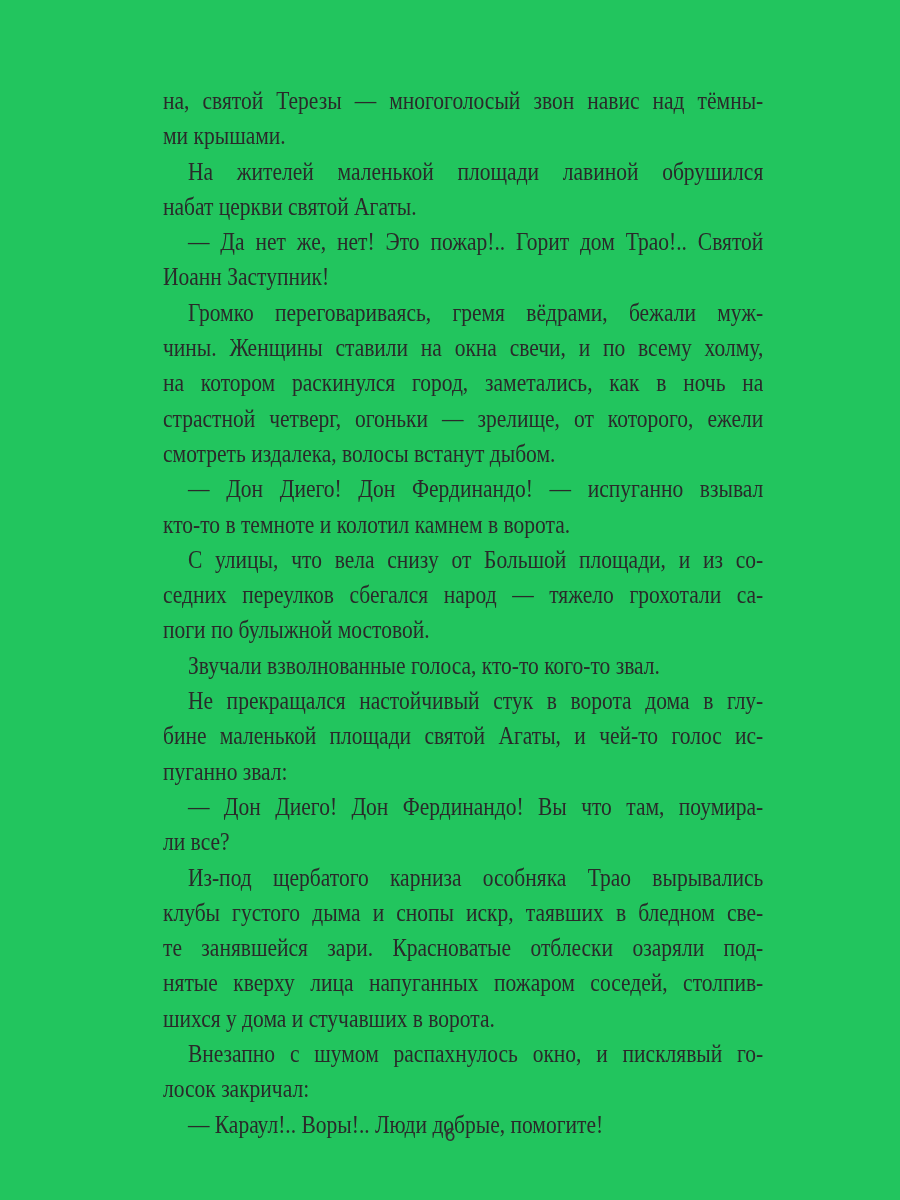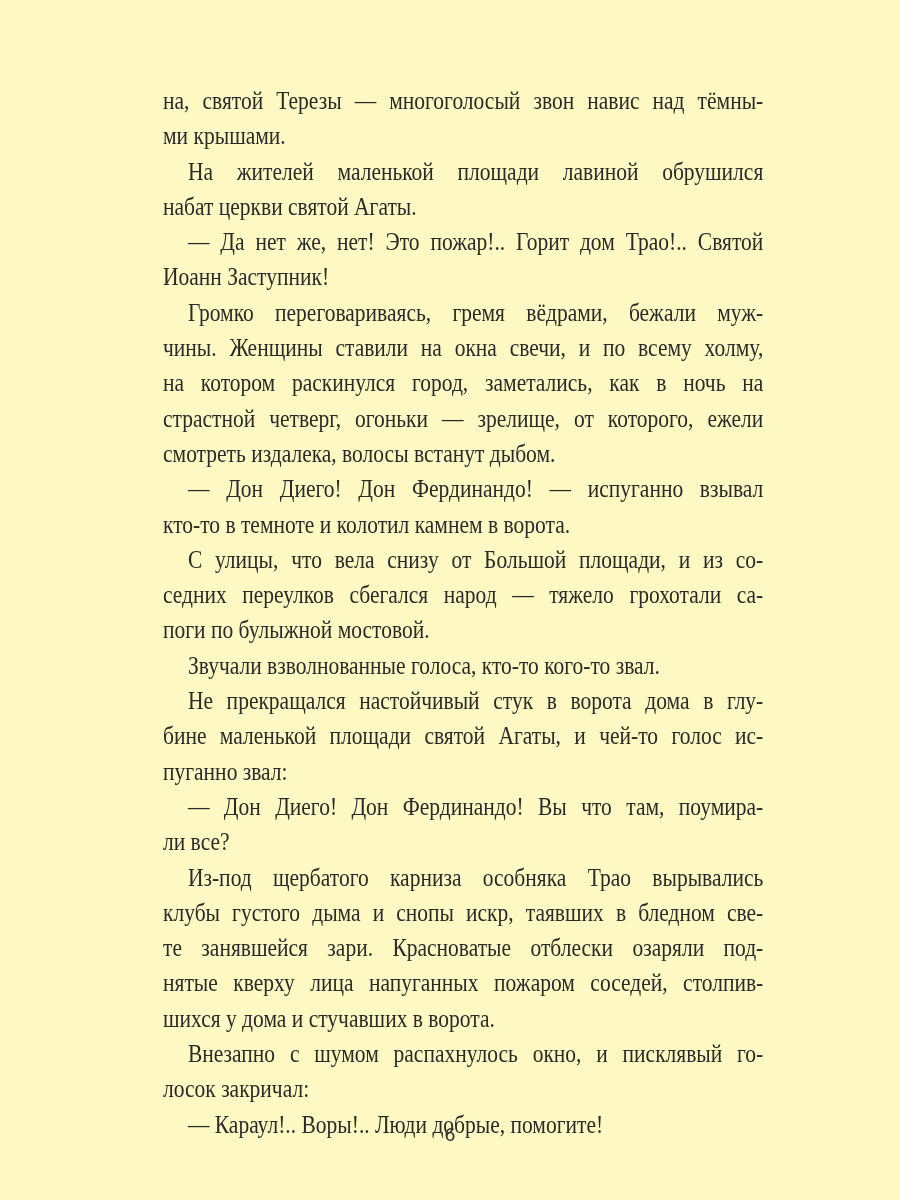--- a/index.html
+++ b/index.html
@@ -12,21 +12,21 @@
       height: 1200px;
       position: relative;
       overflow: hidden;
     }
     .page {
       position: absolute;
       left: 0;
       top: 0;
       width: 900px;
       height: 1200px;
-      background: #fef9c3;
+      background: #22c55e;
     }
     .text-block {
       position: absolute;
       left: 163px;
       top: 83px;
       width: 600px;
       font-family: "Liberation Serif", "DejaVu Serif", serif;
       font-size: 25px;
       line-height: 35.3px;
       color: #2a2a2a;

